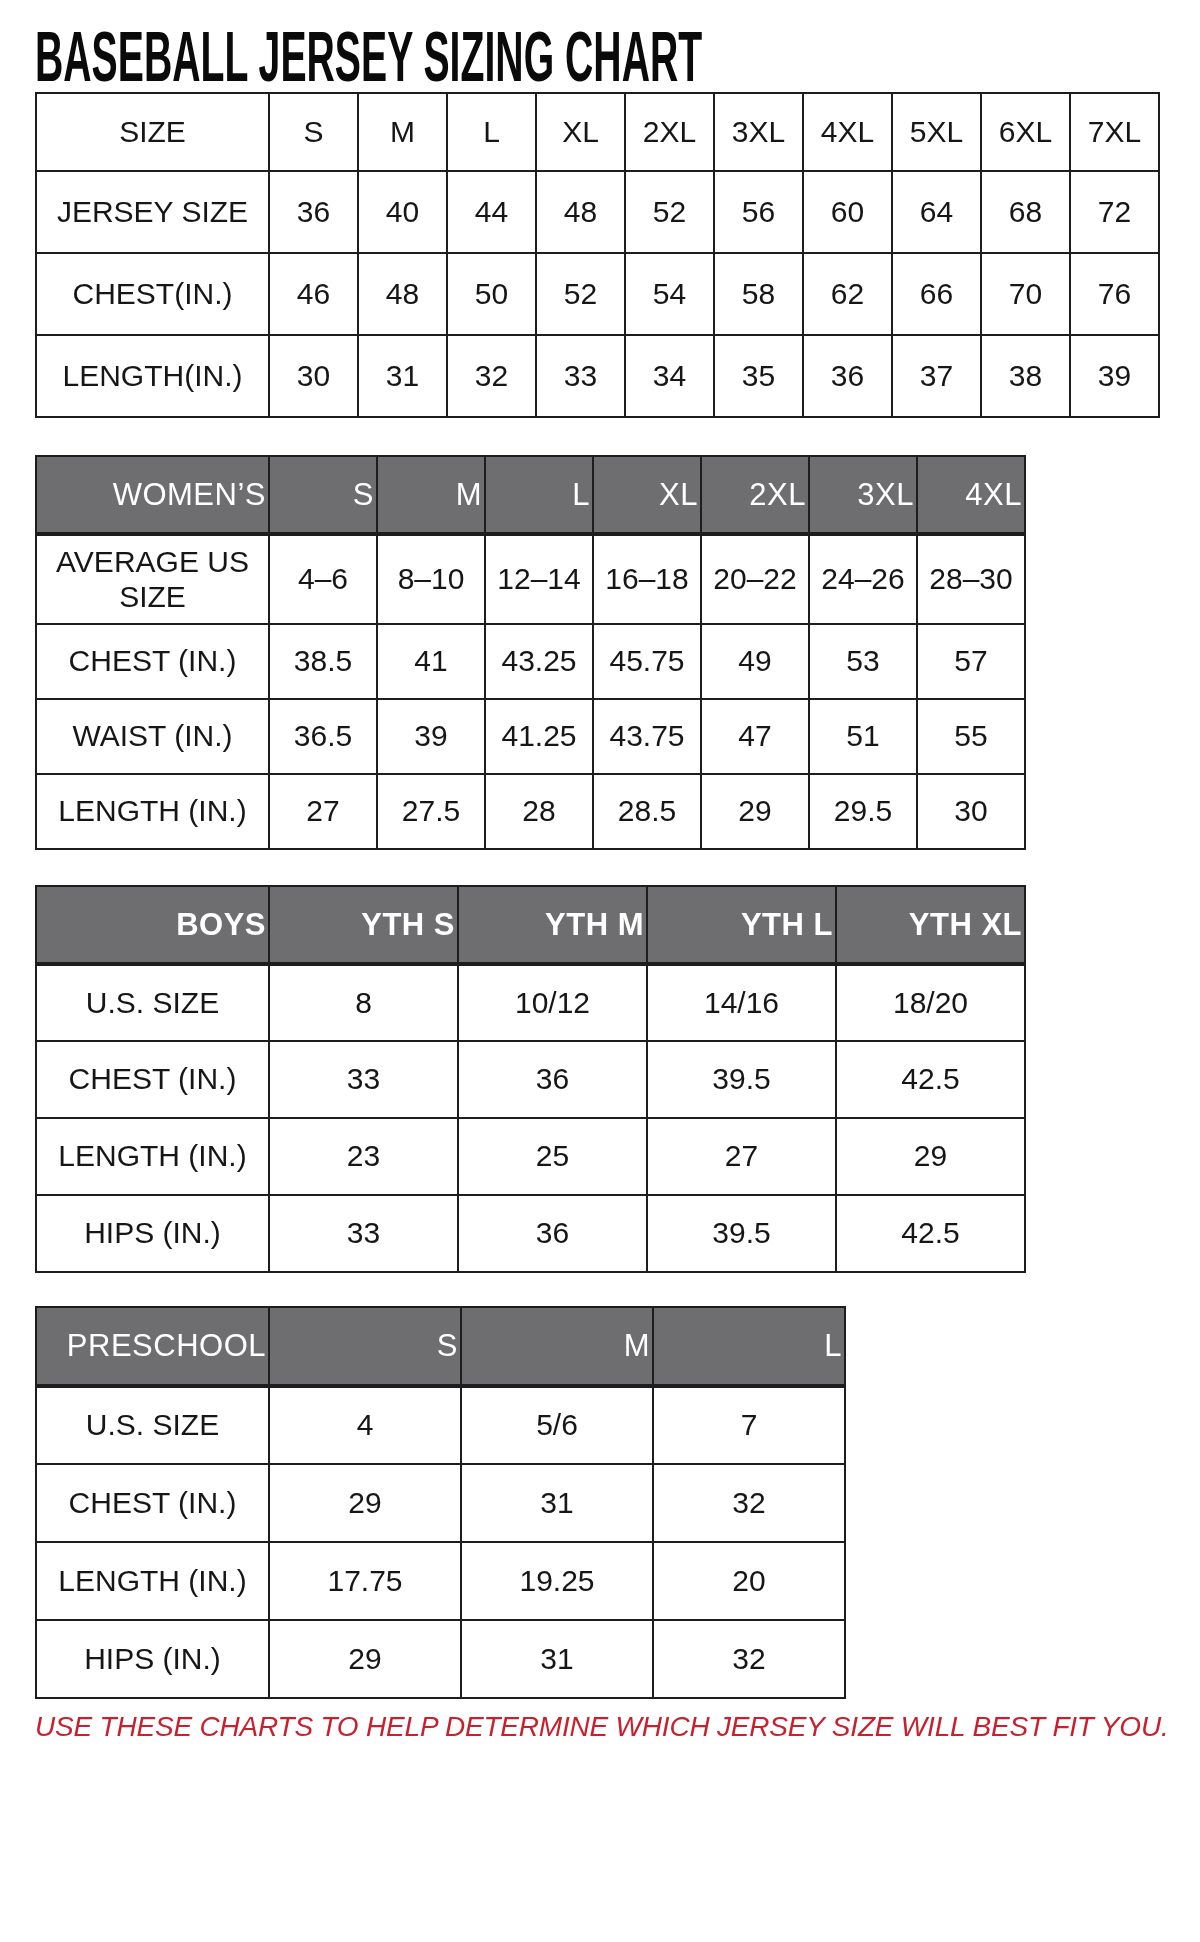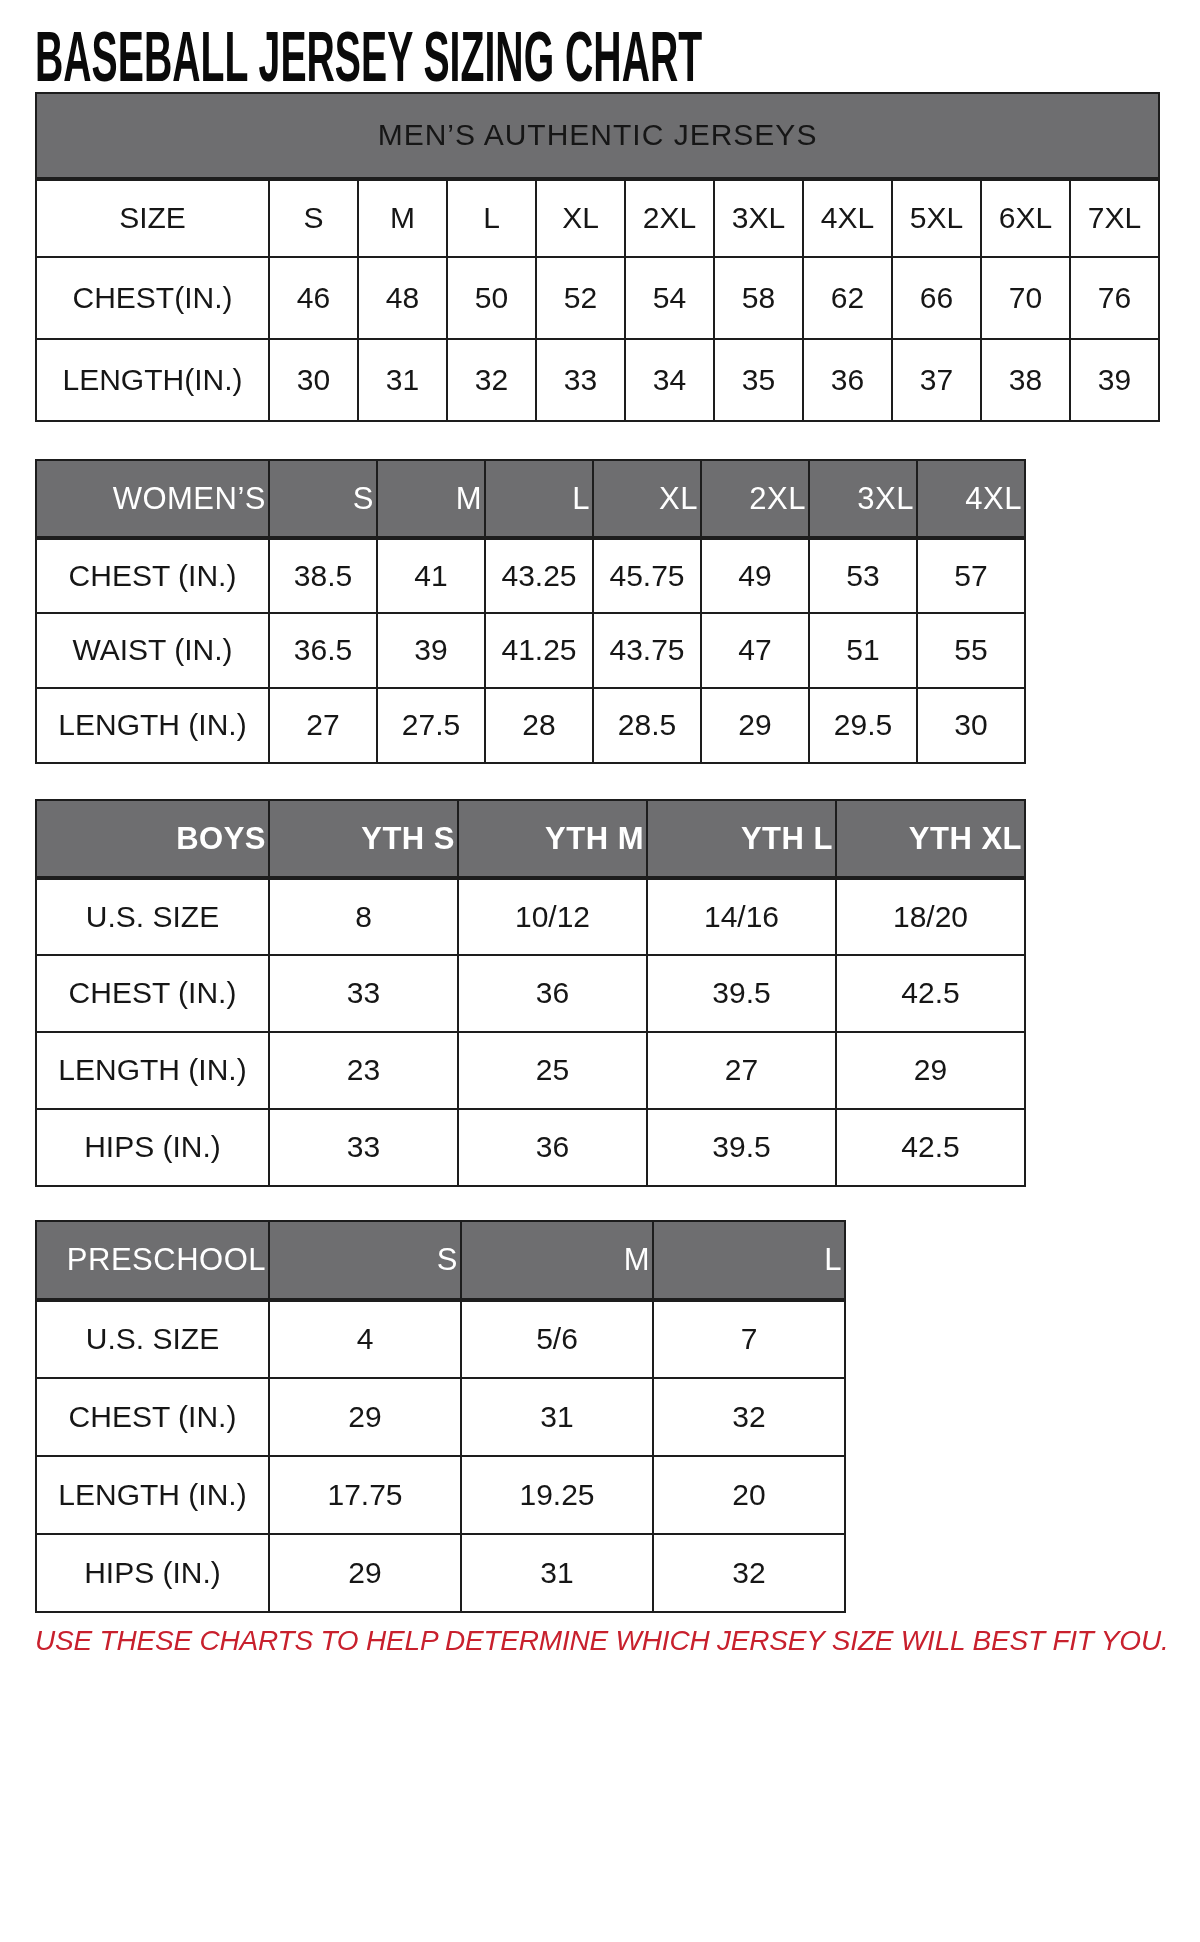--- a/index.html
+++ b/index.html
@@ -115,35 +115,45 @@
 
   <h1 class="page-title">BASEBALL JERSEY SIZING CHART</h1>
 
 
   <table class="sizing-table t-mens">
     <colgroup>
         <col class="c0">
         <col class="cv" span="10">
       </colgroup>
   <tbody>
-        <tr class="banner-row">
-          <td class="banner-cell" colspan="11">MEN’S AUTHENTIC JERSEYS</td>
-        </tr>
         <tr class="header-row plain">
           <td>SIZE</td>
           <td>S</td>
           <td>M</td>
           <td>L</td>
           <td>XL</td>
           <td>2XL</td>
           <td>3XL</td>
           <td>4XL</td>
           <td>5XL</td>
           <td>6XL</td>
           <td>7XL</td>
+        </tr>
+        <tr class="data-row data-row-0">
+          <td class="row-label">JERSEY SIZE</td>
+          <td class="value-cell">36</td>
+          <td class="value-cell">40</td>
+          <td class="value-cell">44</td>
+          <td class="value-cell">48</td>
+          <td class="value-cell">52</td>
+          <td class="value-cell">56</td>
+          <td class="value-cell">60</td>
+          <td class="value-cell">64</td>
+          <td class="value-cell">68</td>
+          <td class="value-cell">72</td>
         </tr>
         <tr class="data-row data-row-1">
           <td class="row-label">CHEST(IN.)</td>
           <td class="value-cell">46</td>
           <td class="value-cell">48</td>
           <td class="value-cell">50</td>
           <td class="value-cell">52</td>
           <td class="value-cell">54</td>
           <td class="value-cell">58</td>
           <td class="value-cell">62</td>
@@ -176,20 +186,30 @@
         <tr class="header-row gray">
           <td>WOMEN’S</td>
           <td>S</td>
           <td>M</td>
           <td>L</td>
           <td>XL</td>
           <td>2XL</td>
           <td>3XL</td>
           <td>4XL</td>
         </tr>
+        <tr class="data-row data-row-0">
+          <td class="row-label">AVERAGE US SIZE</td>
+          <td class="value-cell">4–6</td>
+          <td class="value-cell">8–10</td>
+          <td class="value-cell">12–14</td>
+          <td class="value-cell">16–18</td>
+          <td class="value-cell">20–22</td>
+          <td class="value-cell">24–26</td>
+          <td class="value-cell">28–30</td>
+        </tr>
         <tr class="data-row data-row-1">
           <td class="row-label">CHEST (IN.)</td>
           <td class="value-cell">38.5</td>
           <td class="value-cell">41</td>
           <td class="value-cell">43.25</td>
           <td class="value-cell">45.75</td>
           <td class="value-cell">49</td>
           <td class="value-cell">53</td>
           <td class="value-cell">57</td>
         </tr>

